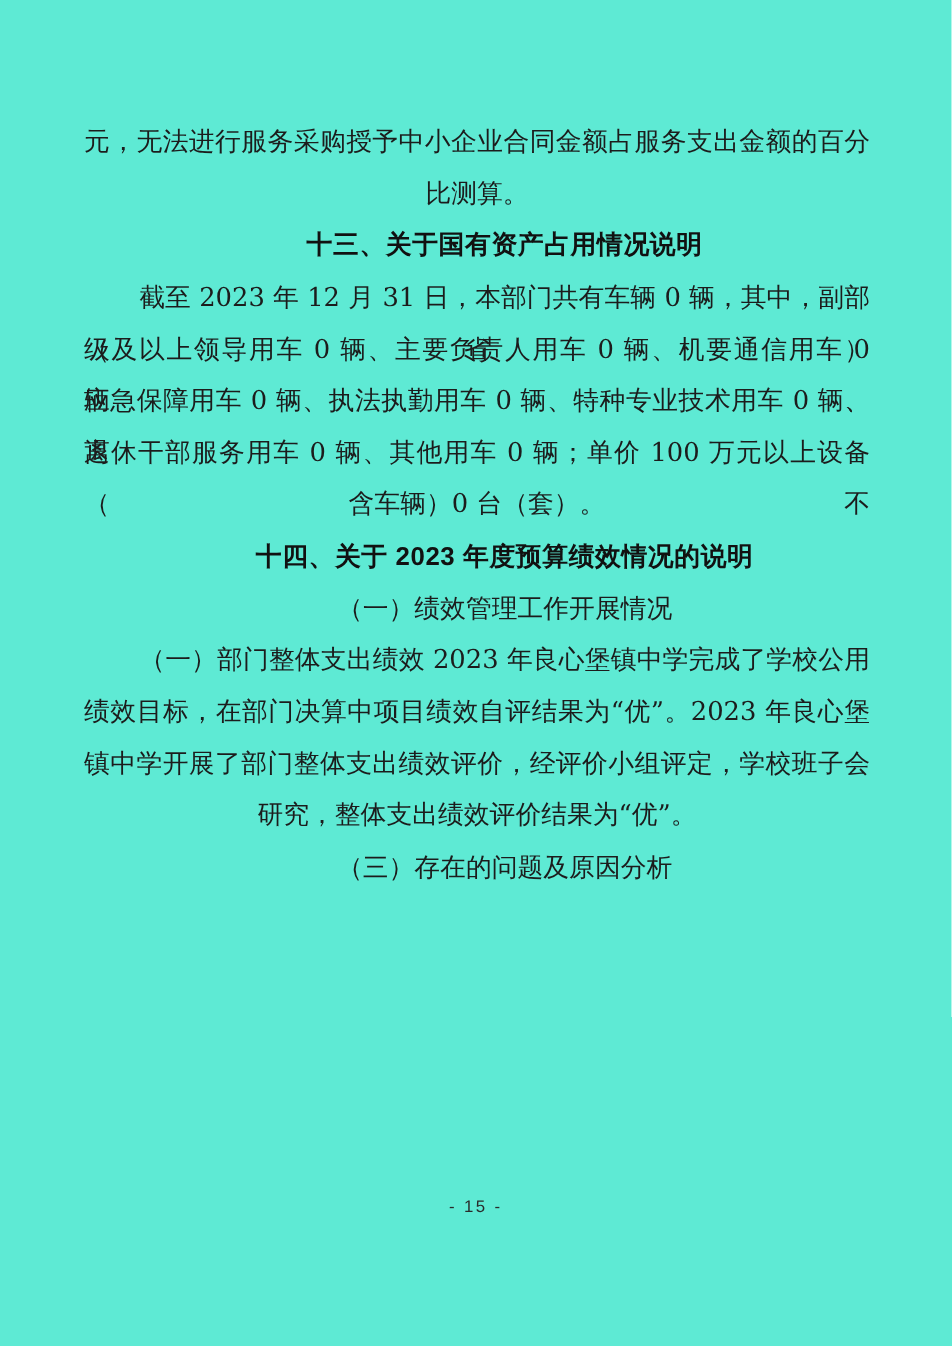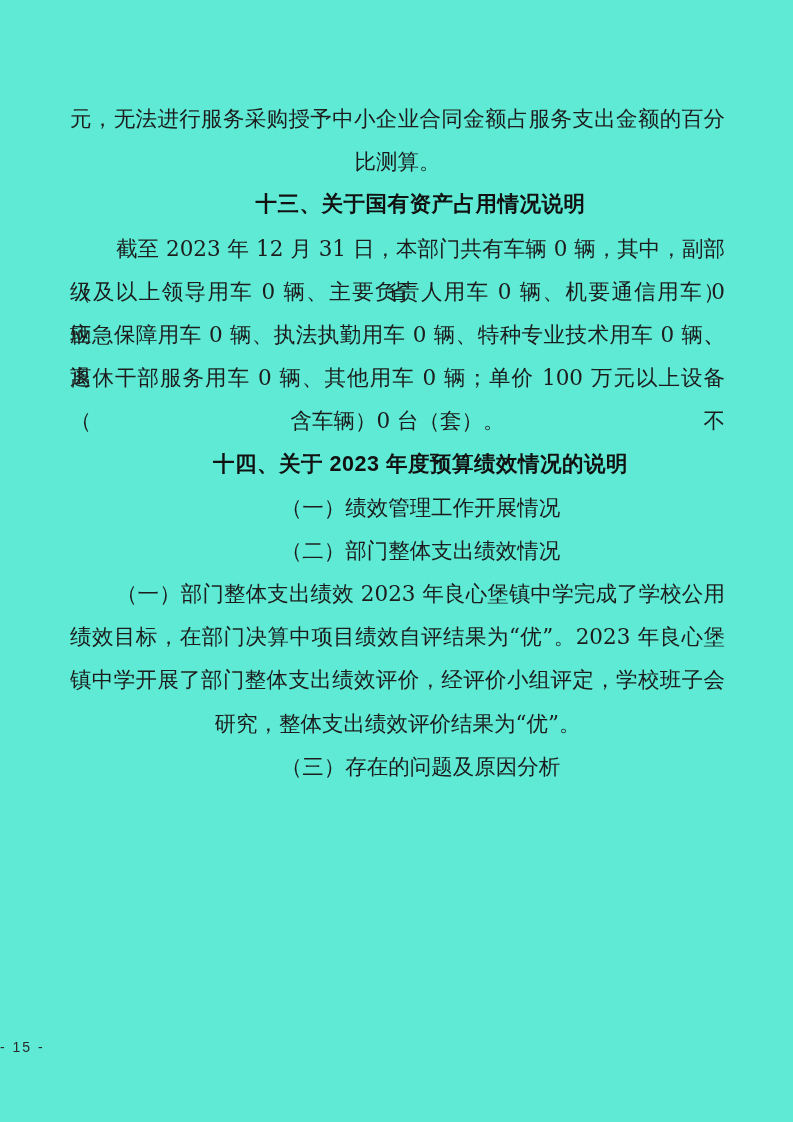--- a/index.html
+++ b/index.html
@@ -38,24 +38,24 @@
     text-indent: 46px;
   }
   .block.heading .line {
     font-weight: bold;
     font-family: "Liberation Sans", "DejaVu Sans", sans-serif;
     color: #111111;
     letter-spacing: 0.5px;
   }
   .footer {
     position: absolute;
-    top: 1038px;
+    top: 997px;
     left: 0;
     width: 100%;
-    text-align: left;
+    text-align: center;
   }
   .footer span {
     font-size: 14px;
     color: #2a2a2a;
     font-family: "Liberation Sans", "DejaVu Sans", sans-serif;
     letter-spacing: 2px;
   }
 </style>
 </head>
 <body>
@@ -76,23 +76,20 @@
         <div class="line fill">退休干部服务用车 0 辆、其他用车 0 辆；单价 100 万元以上设备（不</div>
         <div class="line">含车辆）0 台（套）。</div>
       </div>
       <div class="block heading">
         <div class="line indent">十四、关于 2023 年度预算绩效情况的说明</div>
       </div>
       <div class="block body">
         <div class="line indent">（一）绩效管理工作开展情况</div>
       </div>
       <div class="block body">
-        <div class="line indent">（二）部门整体支出绩效情况</div>
-      </div>
-      <div class="block body">
         <div class="line fill indent">（一）部门整体支出绩效 2023 年良心堡镇中学完成了学校公用</div>
         <div class="line fill">绩效目标，在部门决算中项目绩效自评结果为“优”。2023 年良心堡</div>
         <div class="line fill">镇中学开展了部门整体支出绩效评价，经评价小组评定，学校班子会</div>
         <div class="line">研究，整体支出绩效评价结果为“优”。</div>
       </div>
       <div class="block body">
         <div class="line indent">（三）存在的问题及原因分析</div>
       </div>
     </div>
   <div class="footer">

